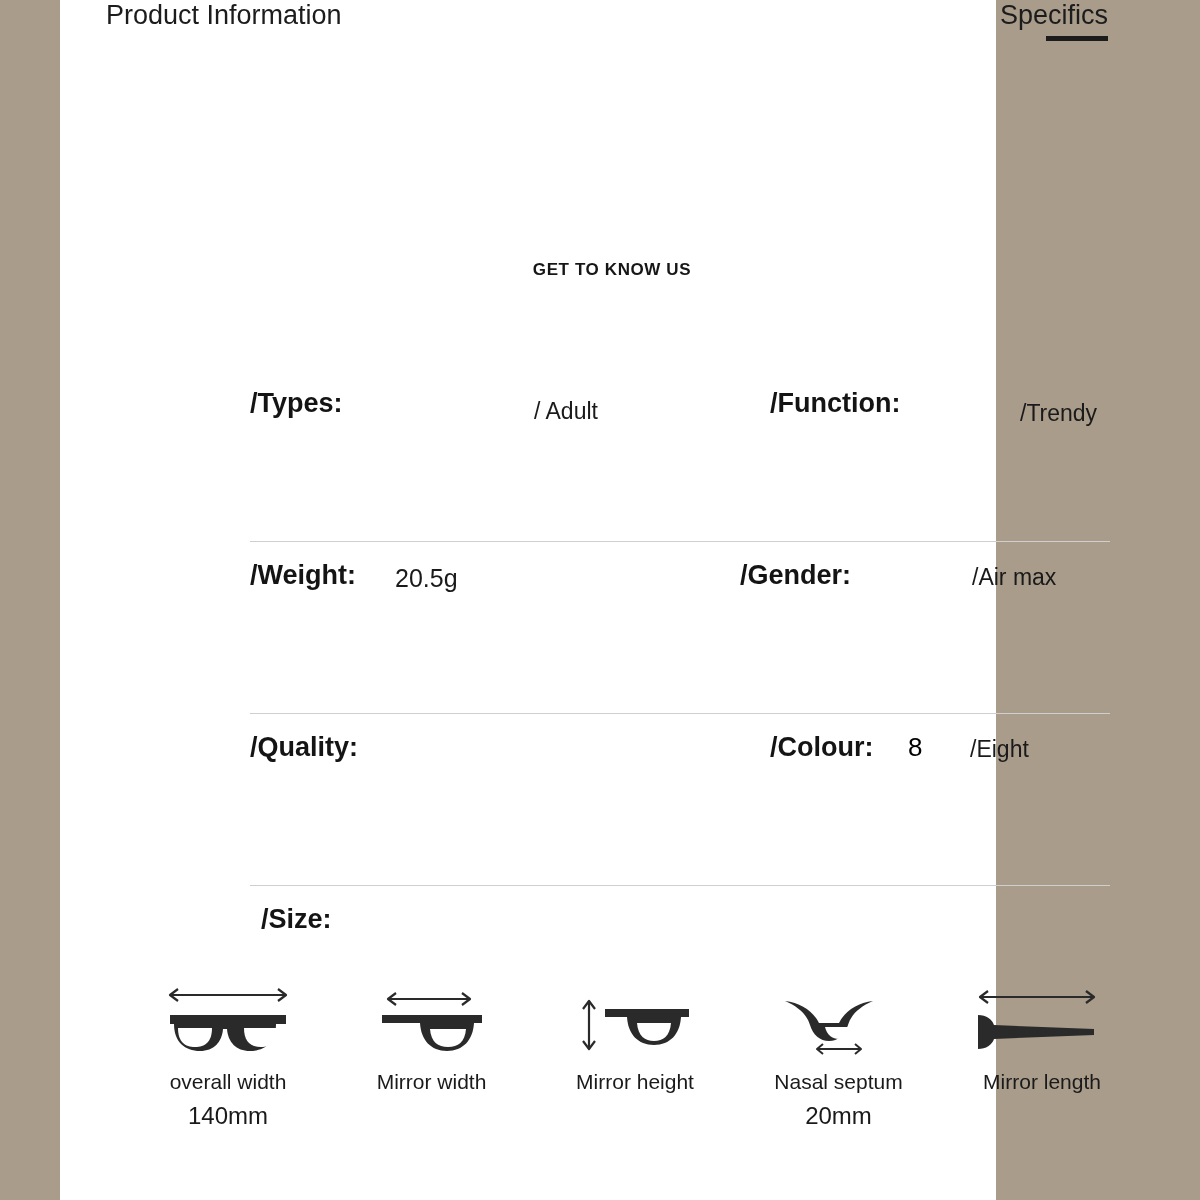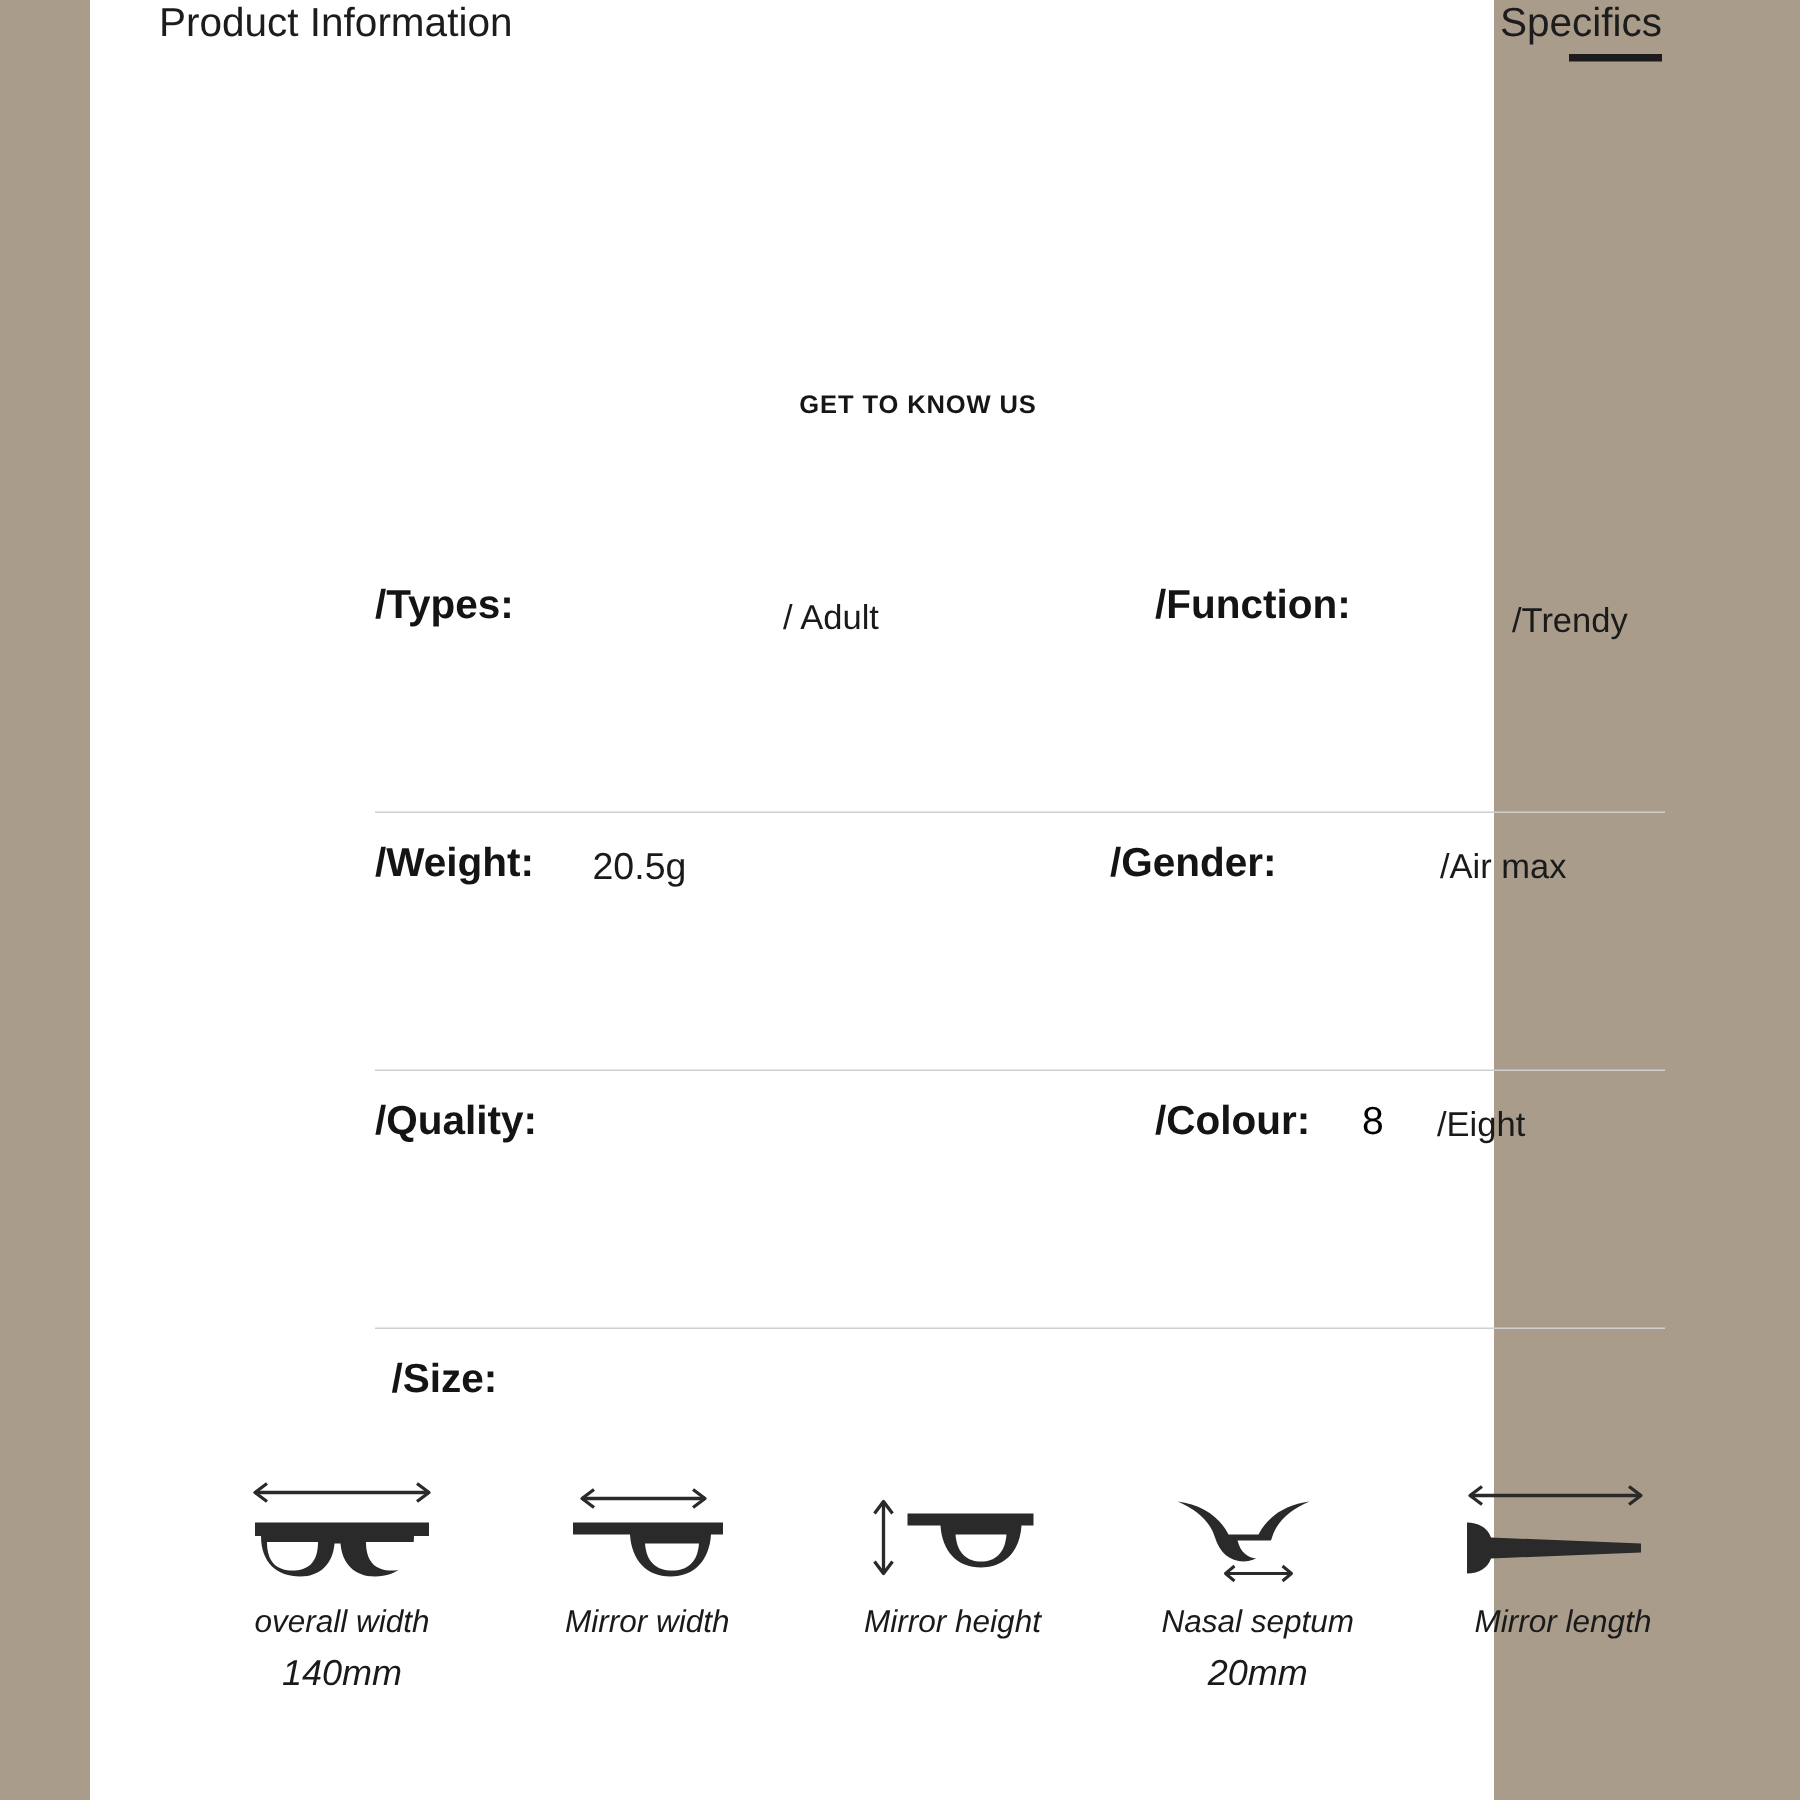--- a/index.html
+++ b/index.html
@@ -102,20 +102,21 @@
   }
   .val {
     font-size: 25px;
     font-weight: 400;
     color: #1a1a1a;
   }
   .val-small {
     font-size: 23px;
     font-weight: 400;
     color: #1a1a1a;
+    margin-left: 12px;
   }
   
   .c-types      { left: 0px;   top: 18px; }
   .c-types-val  { left: 272px; top: 28px; }
   .c-function   { left: 520px; top: 18px; }
   .c-function-val { left: 758px; top: 30px; justify-content: center; }
 
   .c-weight     { left: 0px;   top: 18px; }
   .c-weight-val { left: 145px; top: 22px; }
   .c-gender     { left: 490px; top: 18px; }
@@ -133,21 +134,20 @@
     position: absolute;
     top: 975px;
     left: 70px;
     width: 1010px;
     display: flex;
     justify-content: space-between;
   }
   .size-item {
     width: 196px;
     text-align: center;
-    font-style: italic;
   }
   .size-figure {
     height: 90px;
     display: flex;
     align-items: center;
     justify-content: center;
   }
   .size-label {
     font-size: 21px;
     color: #1a1a1a;

